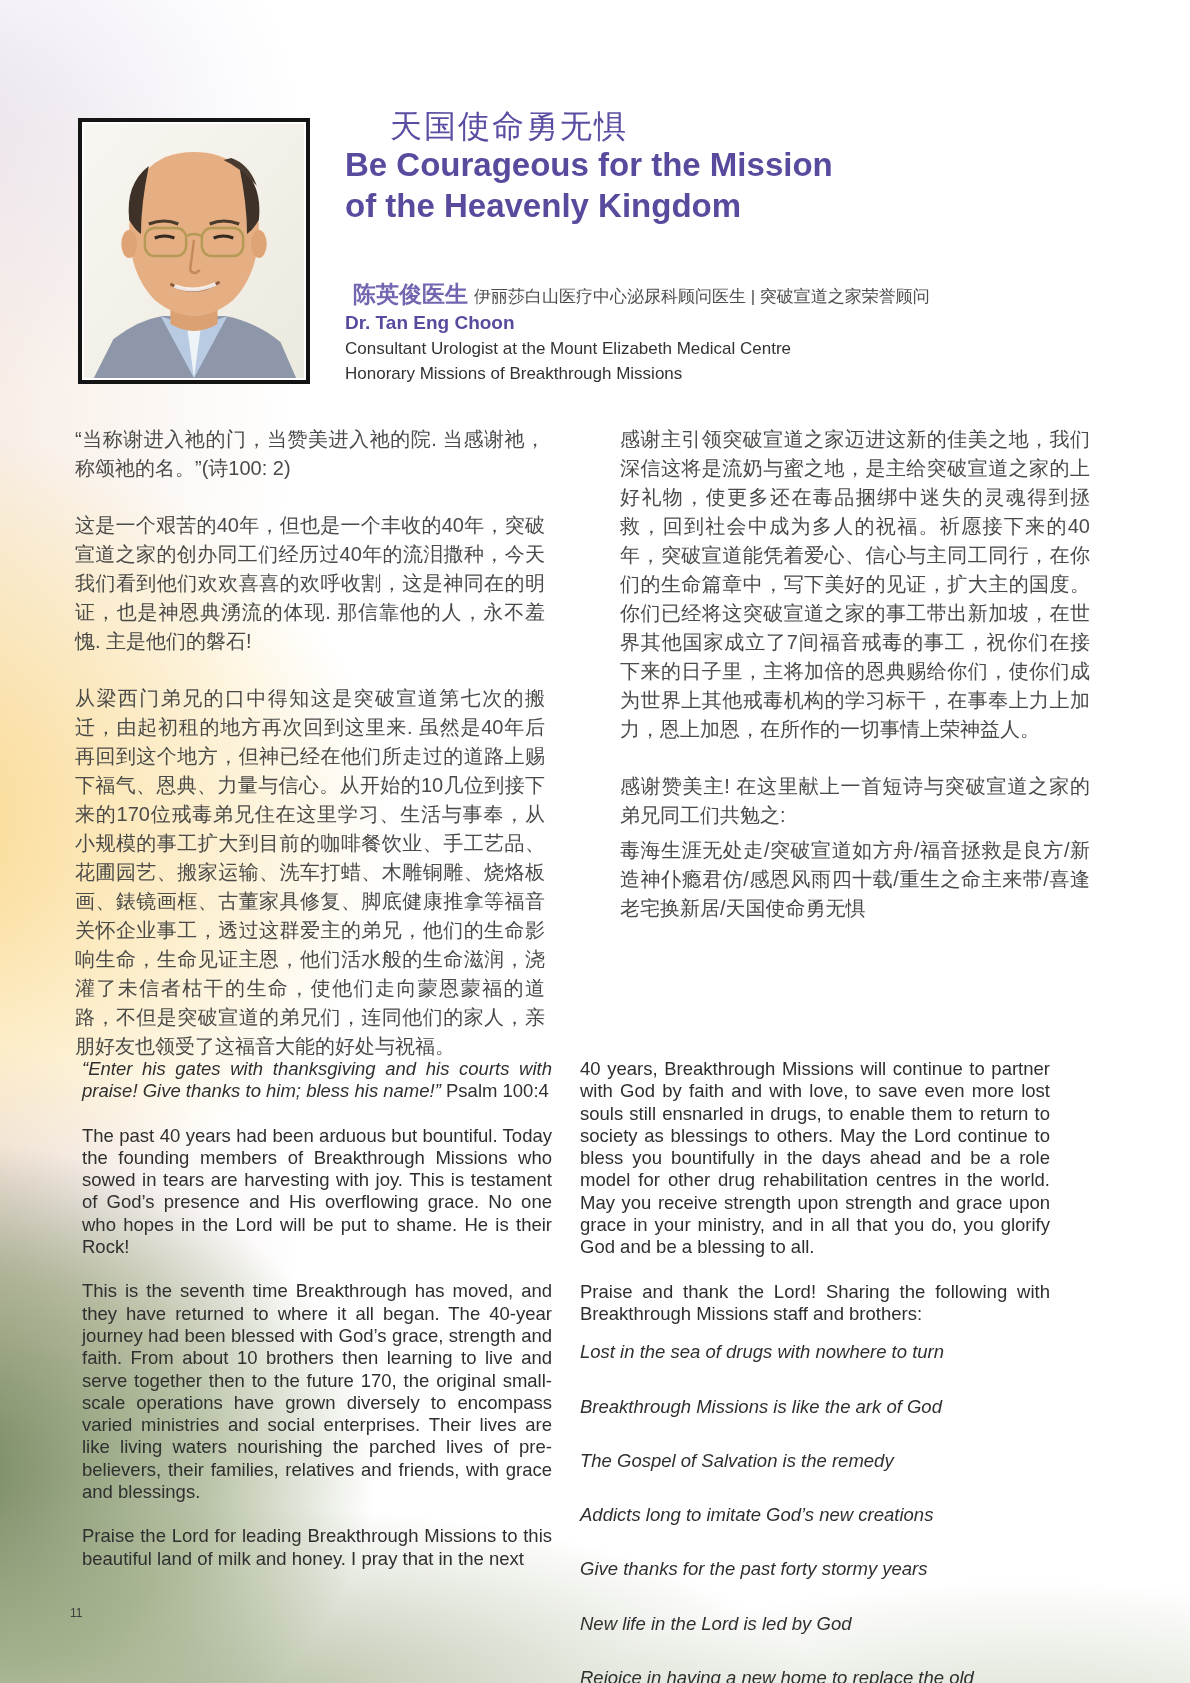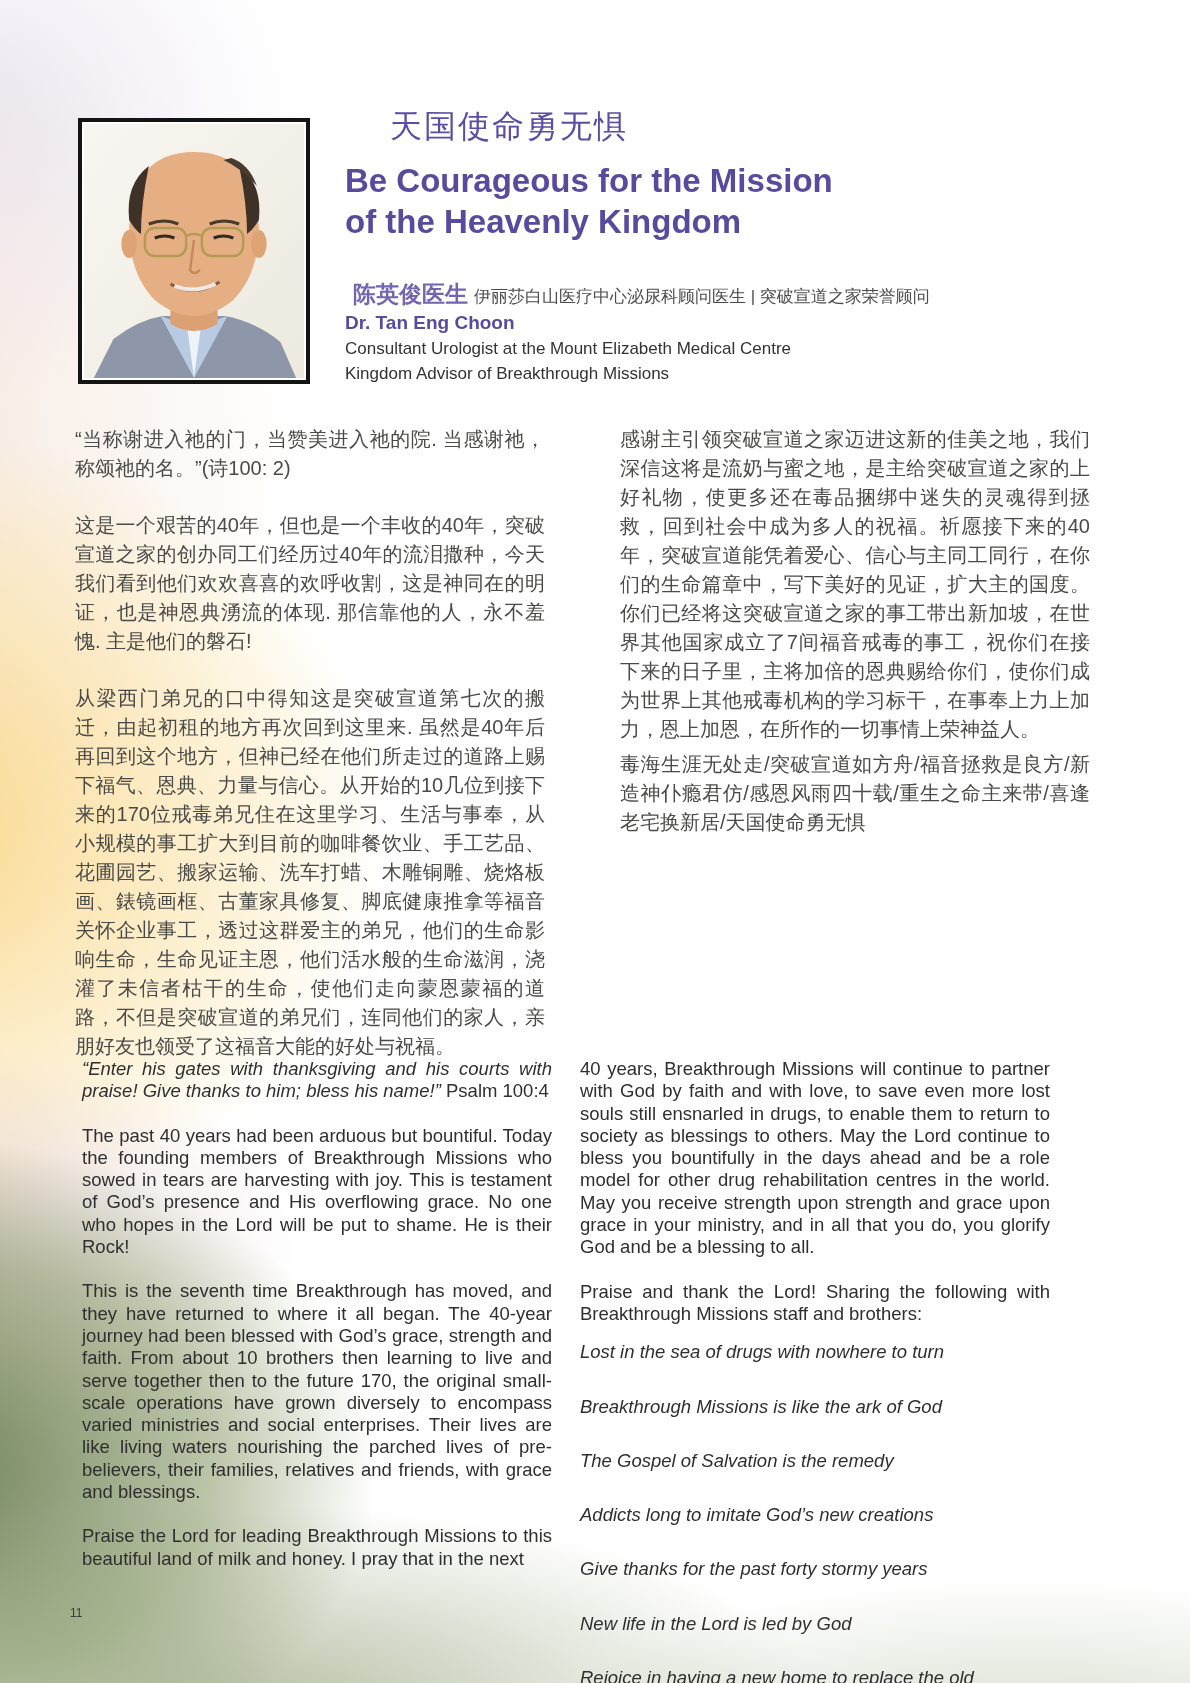--- a/index.html
+++ b/index.html
@@ -24,21 +24,21 @@
   .photo-frame{
     position:absolute;left:78px;top:118px;width:232px;height:266px;
     background:#fff;border:4px solid #141414;box-sizing:border-box;padding:2px;
   }
   .photo-frame svg{display:block;width:100%;height:100%;}
   .title-zh{
     position:absolute;left:345px;top:105px;
     font-size:32px;letter-spacing:2px;color:#5d4da2;font-weight:400;margin-left:45px;
   }
   .title-en{
-    position:absolute;left:345px;top:160px;
+    position:absolute;left:345px;top:144px;
     font-size:33px;line-height:41px;font-weight:bold;color:#5a4a9e;
   }
   .author-block{position:absolute;left:345px;top:281px;width:700px;}
   .author-zh-line{font-size:17px;color:#4c4c4c;line-height:26px;padding-left:8px;}
   .author-zh-name{font-size:23px;color:#7465b0;font-weight:bold;margin-right:6px;}
   .author-en{font-size:19px;font-weight:bold;color:#5a4a9e;line-height:26px;}
   .author-role{font-size:17px;color:#333;line-height:25px;}
   
   .col{position:absolute;width:470px;}
   .zh-col p{
@@ -115,31 +115,32 @@
     <div>Be Courageous for the Mission</div>
     <div>of the Heavenly Kingdom</div>
   </div>
 
   <div class="author-block">
     <div class="author-zh-line">
       <span class="author-zh-name">陈英俊医生</span><span>伊丽莎白山医疗中心泌尿科顾问医生 | 突破宣道之家荣誉顾问</span>
     </div>
     <div class="author-en">Dr. Tan Eng Choon</div>
     <div class="author-role">Consultant Urologist at the Mount Elizabeth Medical Centre</div>
-    <div class="author-role">Kingdom Advisor of Breakthrough Missions</div>
+    <div class="author-role">Honorary Missions of Breakthrough Missions</div>
   </div>
 
   <div id="zh-left" class="col zh-col">
     <p>“当称谢进入祂的门，当赞美进入祂的院. 当感谢祂，称颂祂的名。”(诗100: 2)</p>
     <p>这是一个艰苦的40年，但也是一个丰收的40年，突破宣道之家的创办同工们经历过40年的流泪撒种，今天我们看到他们欢欢喜喜的欢呼收割，这是神同在的明证，也是神恩典湧流的体现. 那信靠他的人，永不羞愧. 主是他们的磐石!</p>
     <p>从梁西门弟兄的口中得知这是突破宣道第七次的搬迁，由起初租的地方再次回到这里来. 虽然是40年后再回到这个地方，但神已经在他们所走过的道路上赐下福气、恩典、力量与信心。从开始的10几位到接下来的170位戒毒弟兄住在这里学习、生活与事奉，从小规模的事工扩大到目前的咖啡餐饮业、手工艺品、花圃园艺、搬家运输、洗车打蜡、木雕铜雕、烧烙板画、錶镜画框、古董家具修复、脚底健康推拿等福音关怀企业事工，透过这群爱主的弟兄，他们的生命影响生命，生命见证主恩，他们活水般的生命滋润，浇灌了未信者枯干的生命，使他们走向蒙恩蒙福的道路，不但是突破宣道的弟兄们，连同他们的家人，亲朋好友也领受了这福音大能的好处与祝福。</p>
   </div>
 
   <div id="zh-right" class="col zh-col">
     <p>感谢主引领突破宣道之家迈进这新的佳美之地，我们深信这将是流奶与蜜之地，是主给突破宣道之家的上好礼物，使更多还在毒品捆绑中迷失的灵魂得到拯救，回到社会中成为多人的祝福。祈愿接下来的40年，突破宣道能凭着爱心、信心与主同工同行，在你们的生命篇章中，写下美好的见证，扩大主的国度。你们已经将这突破宣道之家的事工带出新加坡，在世界其他国家成立了7间福音戒毒的事工，祝你们在接下来的日子里，主将加倍的恩典赐给你们，使你们成为世界上其他戒毒机构的学习标干，在事奉上力上加力，恩上加恩，在所作的一切事情上荣神益人。</p>
+    <p>感谢赞美主! 在这里献上一首短诗与突破宣道之家的弟兄同工们共勉之:</p>
     <p class="poem-zh">毒海生涯无处走/突破宣道如方舟/福音拯救是良方/新造神仆瘾君仿/感恩风雨四十载/重生之命主来带/喜逢老宅换新居/天国使命勇无惧</p>
   </div>
 
   <div id="en-left" class="col en-col">
     <p class="en-quote"><span class="q">“Enter his gates with thanksgiving and his courts with praise! Give thanks to him; bless his name!”</span><span> Psalm 100:4</span></p>
     <p>The past 40 years had been arduous but bountiful. Today the founding members of Breakthrough Missions who sowed in tears are harvesting with joy. This is testament of God’s presence and His overflowing grace. No one who hopes in the Lord will be put to shame. He is their Rock!</p>
     <p>This is the seventh time Breakthrough has moved, and they have returned to where it all began. The 40-year journey had been blessed with God’s grace, strength and faith. From about 10 brothers then learning to live and serve together then to the future 170, the original small-scale operations have grown diversely to encompass varied ministries and social enterprises. Their lives are like living waters nourishing the parched lives of pre-believers, their families, relatives and friends, with grace and blessings.</p>
     <p>Praise the Lord for leading Breakthrough Missions to this beautiful land of milk and honey. I pray that in the next</p>
   </div>
 

